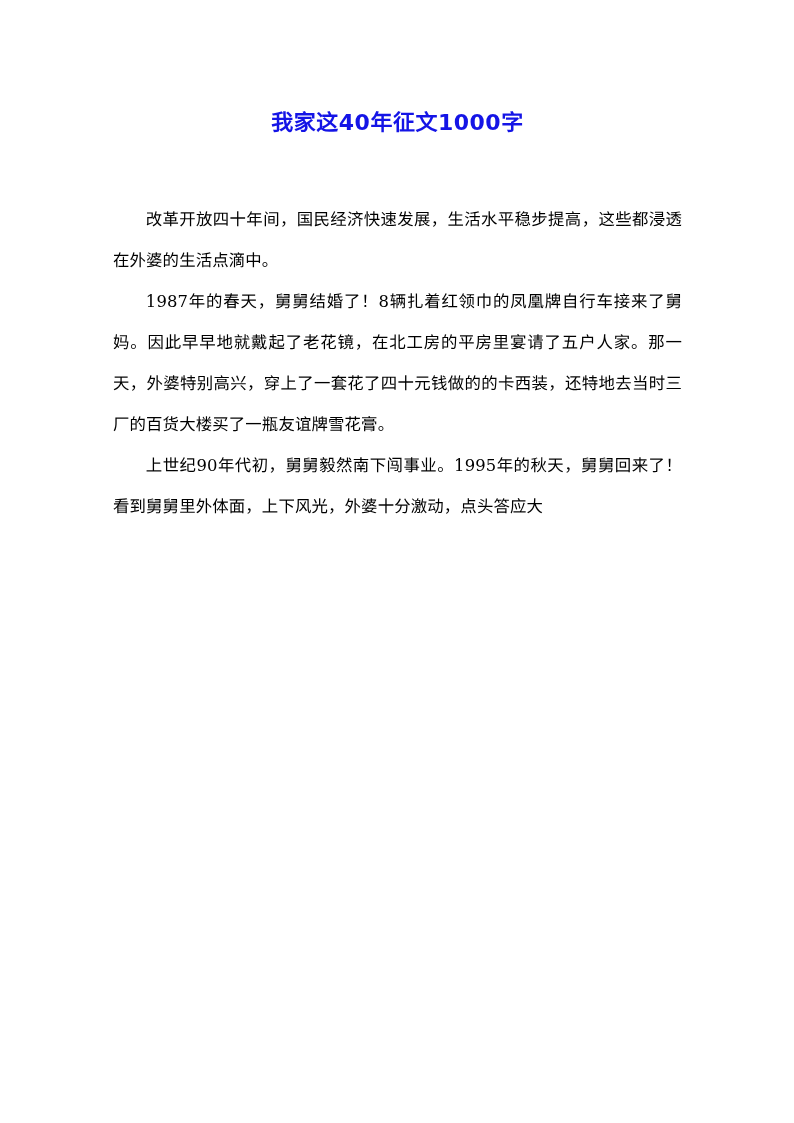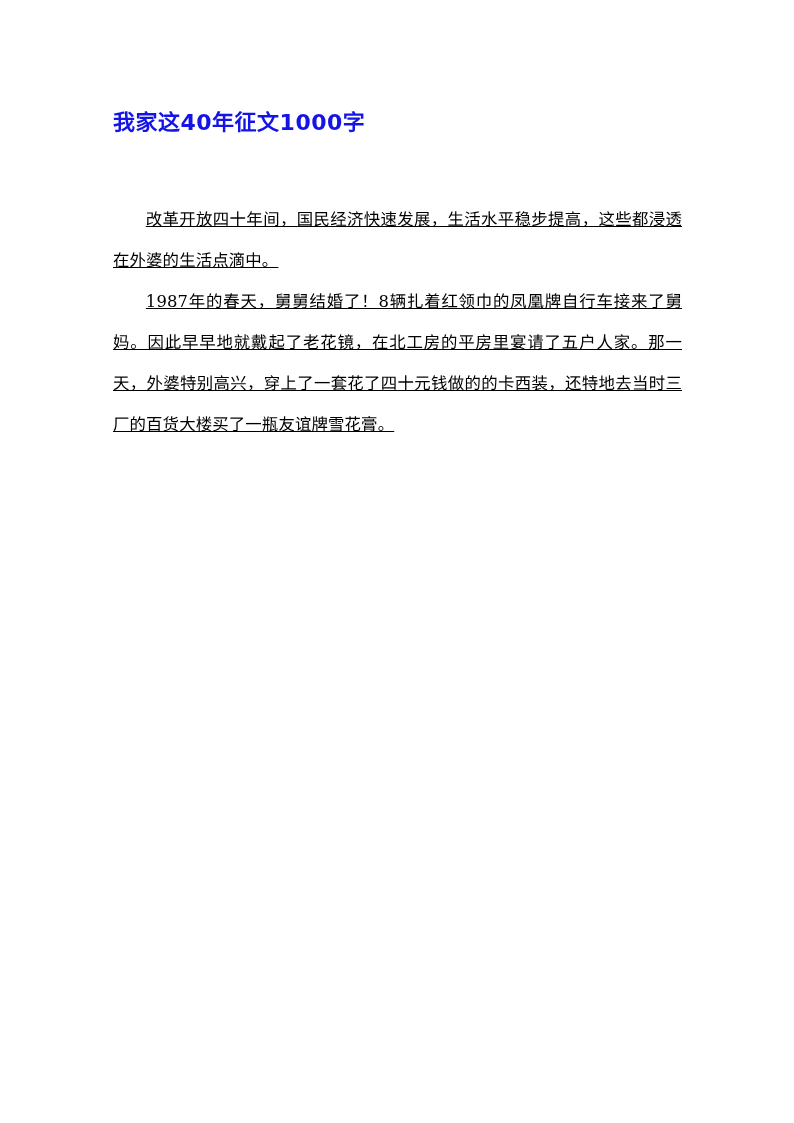--- a/index.html
+++ b/index.html
@@ -26,21 +26,21 @@
     width: 569px;
   }
 
   .doc-title {
     margin: 0;
     padding: 0;
     position: absolute;
     left: 0;
     top: 108px;
     width: 569px;
-    text-align: left;
+    text-align: center;
     color: #1414e6;
     font-family: "DejaVu Sans", "Liberation Sans", sans-serif;
     font-weight: bold;
     font-size: 22px;
     line-height: 30px;
     letter-spacing: 0.5px;
     white-space: nowrap;
   }
 
   .content {
@@ -55,36 +55,36 @@
     padding: 0;
     font-family: "DejaVu Serif", "Liberation Serif", serif;
     font-size: 16.4px;
     line-height: 41px;
     color: #000000;
     text-align: justify;
     text-justify: inter-character;
     text-indent: 2em;
     letter-spacing: 0.15px;
     word-break: break-all;
-    text-decoration: underline;
     -webkit-font-smoothing: none;
   }
 
   
   .content .clipped {
     overflow: hidden;
   }
 </style>
 </head>
 <body>
 
 <div class="page">
   <div class="doc-body">
 
     <h1 class="doc-title">我家这40年征文1000字</h1>
 
     <div class="content">
       <p class="para">改革开放四十年间，国民经济快速发展，生活水平稳步提高，这些都浸透在外婆的生活点滴中。</p>
       <p class="para">1987年的春天，舅舅结婚了！8辆扎着红领巾的凤凰牌自行车接来了舅妈。因此早早地就戴起了老花镜，在北工房的平房里宴请了五户人家。那一天，外婆特别高兴，穿上了一套花了四十元钱做的的卡西装，还特地去当时三厂的百货大楼买了一瓶友谊牌雪花膏。</p>
+      <p class="para clipped">上世纪90年代初，舅舅毅然南下闯事业。1995年的秋天，舅舅回来了！看到舅舅里外体面，上下风光，外婆十分激动，点头答应大</p>
     </div>
 
   </div>
 </div>
 
 </body></html>

